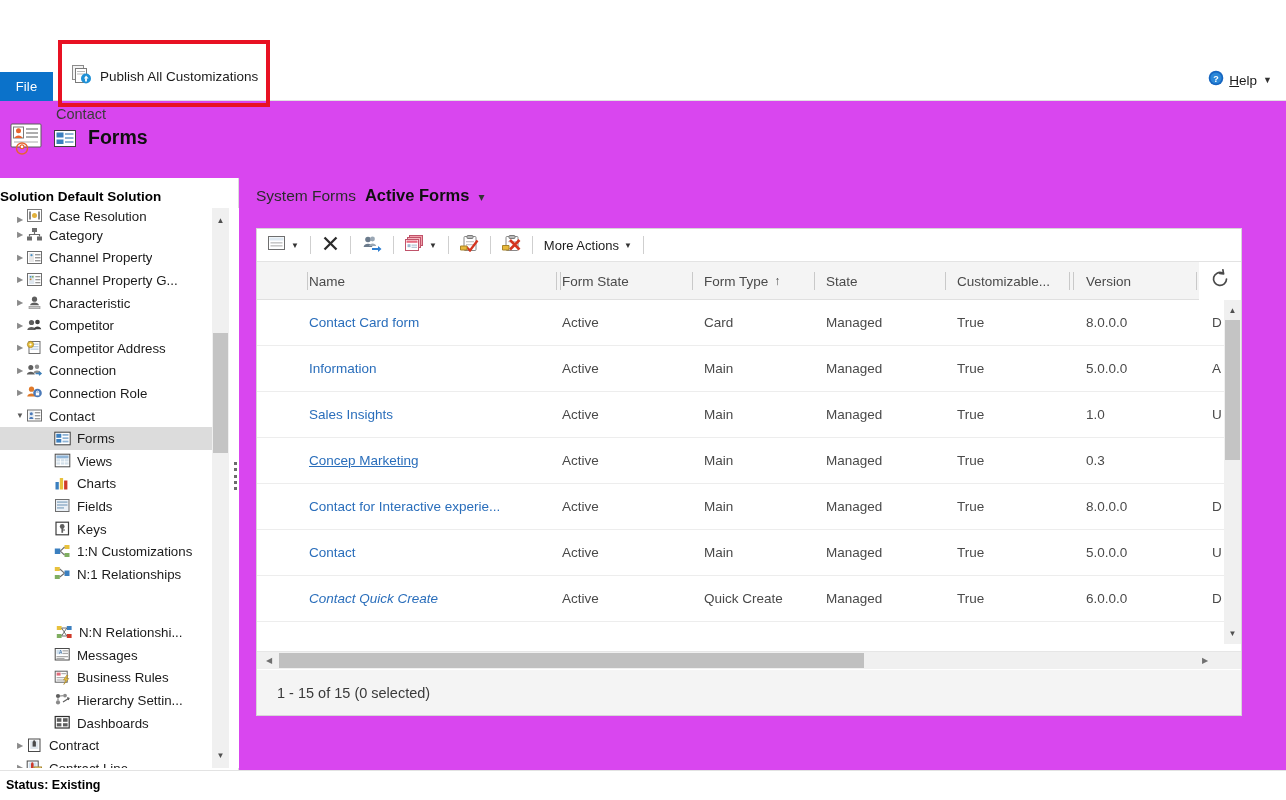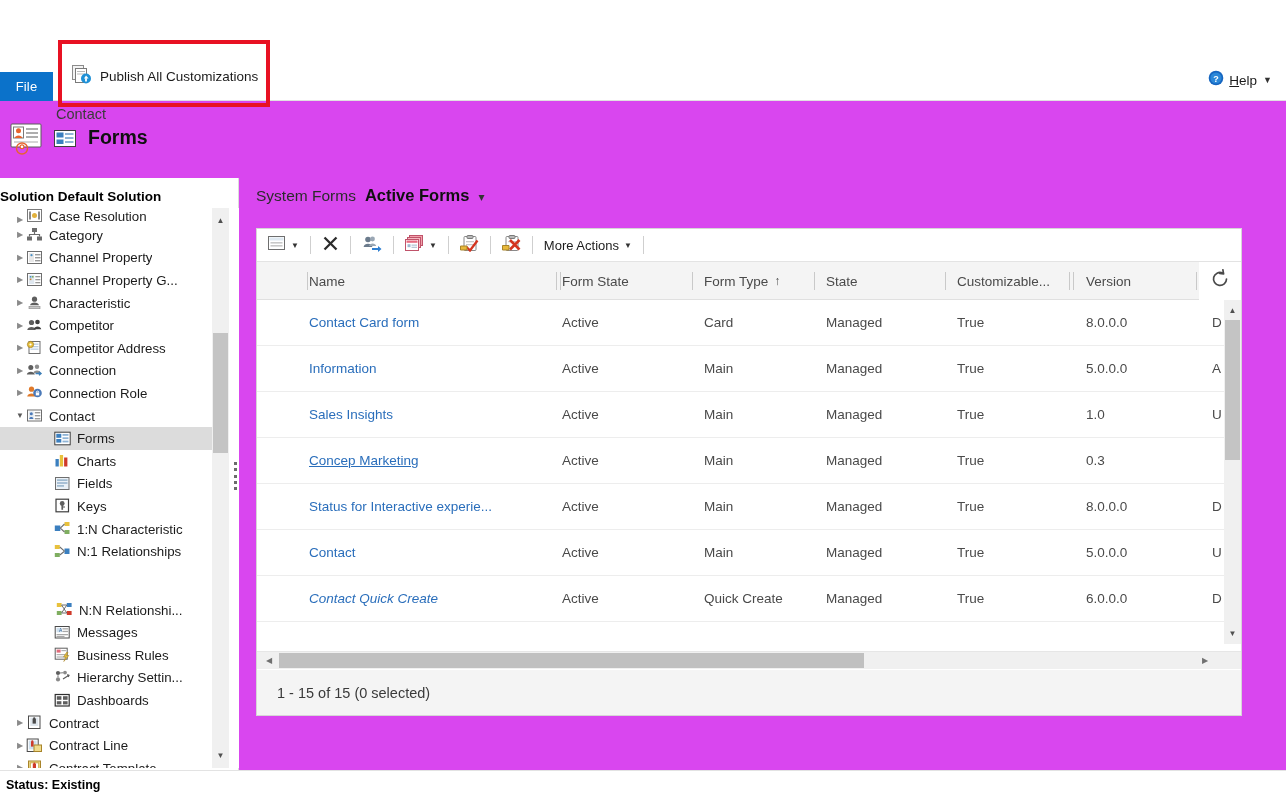--- a/index.html
+++ b/index.html
@@ -400,20 +400,34 @@
               <rect x="2.3" y="8" width="5" height="3.6" fill="#3b7fbf"></rect>
               <rect x="8.5" y="3" width="6" height="1.8" fill="#8fb4d6"></rect>
               <rect x="8.5" y="6.3" width="6" height="1.8" fill="#8fb4d6"></rect>
               <rect x="8.5" y="9.6" width="6" height="1.8" fill="#8fb4d6"></rect>
             </svg></span>
           <span class="tlabel">Forms</span>
         </div>
         <div class="tree-row" style="padding-left: 42px;">
           <span class="tw empty">&nbsp;</span>
           <span class="ticon"><svg width="17" height="15" viewBox="0 0 17 15">
+              <rect x="1.2" y="1.2" width="14.6" height="12.6" fill="#fff" stroke="#4a4a4a"></rect>
+              <rect x="2.4" y="2.4" width="12.2" height="3" fill="#8fb4d6"></rect>
+              <rect x="2.4" y="6.2" width="3.6" height="2.3" fill="#d3e0ea"></rect>
+              <rect x="6.8" y="6.2" width="3.6" height="2.3" fill="#d3e0ea"></rect>
+              <rect x="11" y="6.2" width="3.6" height="2.3" fill="#d3e0ea"></rect>
+              <rect x="2.4" y="9.3" width="3.6" height="2.3" fill="#d3e0ea"></rect>
+              <rect x="6.8" y="9.3" width="3.6" height="2.3" fill="#d3e0ea"></rect>
+              <rect x="11" y="9.3" width="3.6" height="2.3" fill="#d3e0ea"></rect>
+            </svg></span>
+          <span class="tlabel">Views</span>
+        </div>
+        <div class="tree-row" style="padding-left: 42px;">
+          <span class="tw empty">&nbsp;</span>
+          <span class="ticon"><svg width="17" height="15" viewBox="0 0 17 15">
               <rect x="1.5" y="6" width="3.3" height="7.5" fill="#3b7fbf"></rect>
               <rect x="5.8" y="2" width="3.3" height="11.5" fill="#e8c13c"></rect>
               <rect x="10.1" y="4.5" width="3.3" height="9" fill="#cf3a2a"></rect>
             </svg></span>
           <span class="tlabel">Charts</span>
         </div>
         <div class="tree-row" style="padding-left: 42px;">
           <span class="tw empty">&nbsp;</span>
           <span class="ticon"><svg width="17" height="15" viewBox="0 0 17 15">
               <rect x="1.5" y="1.5" width="13.5" height="12" fill="#eaf0f6" stroke="#6e6e6e"></rect>
@@ -434,21 +448,21 @@
           <span class="tlabel">Keys</span>
         </div>
         <div class="tree-row" style="padding-left: 42px;">
           <span class="tw empty">&nbsp;</span>
           <span class="ticon"><svg width="17" height="15" viewBox="0 0 17 15">
               <rect x="0.8" y="4.5" width="5.5" height="5.5" fill="#3b7fbf"></rect>
               <rect x="10.5" y="1" width="5" height="4" fill="#e8c13c"></rect>
               <rect x="10.5" y="9" width="5" height="4" fill="#7fae60"></rect>
               <path d="M6.3 7.2 L10.5 3 M6.3 7.2 L10.5 11" stroke="#6e6e6e" stroke-width="1.1" fill="none"></path>
             </svg></span>
-          <span class="tlabel">1:N Characteristic</span>
+          <span class="tlabel">1:N Customizations</span>
         </div>
         <div class="tree-row" style="padding-left: 42px;">
           <span class="tw empty">&nbsp;</span>
           <span class="ticon"><svg width="17" height="15" viewBox="0 0 17 15">
               <rect x="10.5" y="4.5" width="5" height="5.5" fill="#3b7fbf"></rect>
               <rect x="0.8" y="1" width="5" height="4" fill="#e8c13c"></rect>
               <rect x="0.8" y="9" width="5" height="4" fill="#7fae60"></rect>
               <path d="M5.8 3 L10.5 7.2 M5.8 11 L10.5 7.2" stroke="#6e6e6e" stroke-width="1.1" fill="none"></path>
             </svg></span>
           <span class="tlabel">N:1 Relationships</span>
@@ -729,21 +743,21 @@
         <div class="grow">
           <div class="gcell link" style="left: 52px; width: 238px; text-decoration: underline;">Concep Marketing</div>
           <div class="gcell" style="left: 305px; width: 122px;">Active</div>
           <div class="gcell" style="left: 447px; width: 110px;">Main</div>
           <div class="gcell" style="left: 569px; width: 128px;">Managed</div>
           <div class="gcell" style="left: 700px; width: 110px;">True</div>
           <div class="gcell" style="left: 829px; width: 100px;">0.3</div>
           <div class="gcell" style="left: 955px; width: 26px;"></div>
         </div>
         <div class="grow">
-          <div class="gcell link" style="left: 52px; width: 238px;">Status for Interactive experie...</div>
+          <div class="gcell link" style="left: 52px; width: 238px;">Contact for Interactive experie...</div>
           <div class="gcell" style="left: 305px; width: 122px;">Active</div>
           <div class="gcell" style="left: 447px; width: 110px;">Main</div>
           <div class="gcell" style="left: 569px; width: 128px;">Managed</div>
           <div class="gcell" style="left: 700px; width: 110px;">True</div>
           <div class="gcell" style="left: 829px; width: 100px;">8.0.0.0</div>
           <div class="gcell" style="left: 955px; width: 26px;">D</div>
         </div>
         <div class="grow">
           <div class="gcell link" style="left: 52px; width: 238px;">Contact</div>
           <div class="gcell" style="left: 305px; width: 122px;">Active</div>

